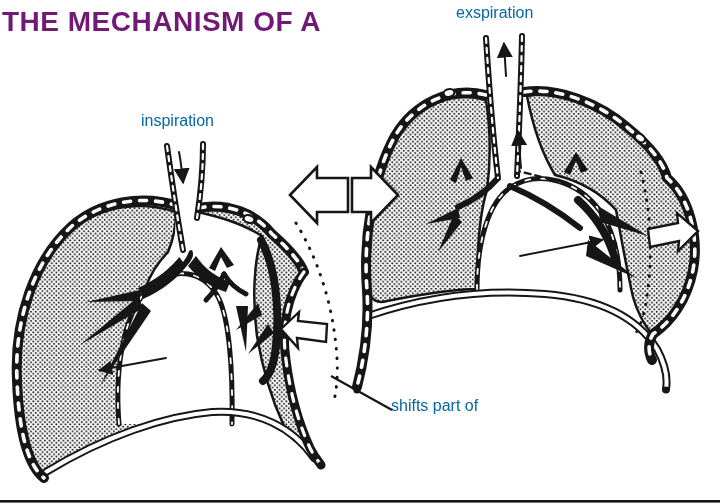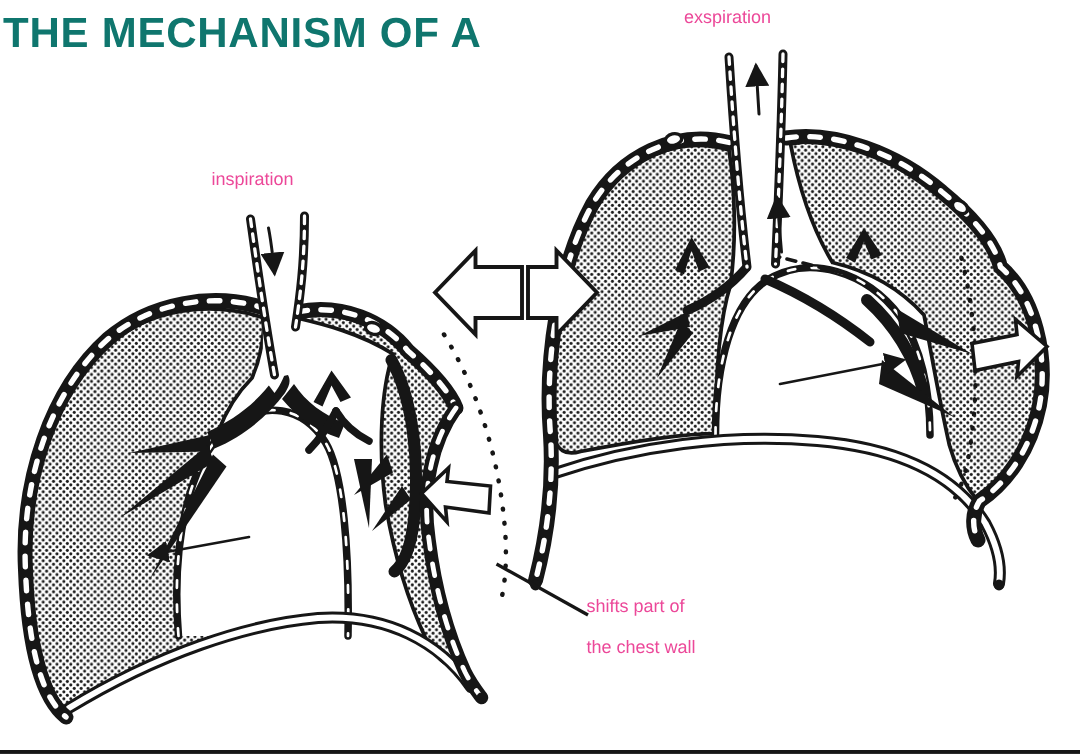--- a/index.html
+++ b/index.html
@@ -3,24 +3,24 @@
 <meta charset="utf-8">
 <style>
   html,body{margin:0;padding:0;background:#e8e8e8;}
   .stage{
     position:relative;width:720px;height:504px;background:#ffffff;
     overflow:hidden;font-family:"Liberation Sans", sans-serif;
   }
   .stage svg{position:absolute;left:0;top:0;}
   .lbl{position:absolute;color:#1c1c1c;white-space:nowrap;}
   .title-line{
-    left:2px;font-size:28px;font-weight:bold;letter-spacing:.5px;color:#0f766e;
+    left:2px;font-size:28px;font-weight:bold;letter-spacing:.5px;color:#701a75;
   }
   .t1{top:6px;} .t2{top:40px;}
-  .small{font-size:12px;color:#ec4899;}
+  .small{font-size:16px;color:#0369a1;}
   .insp{left:141px;top:112px;}
   .exsp{left:456px;top:4px;}
   .med1{left:94px;top:445px;}
   .med2{left:94px;top:471px;}
   .loose1{left:391px;top:397px;}
   .loose2{left:391px;top:424px;}
 </style>
 </head>
 <body>
 
@@ -193,14 +193,13 @@
     <rect x="0" y="500" width="720" height="2.6" fill="#161616"></rect>
   </svg>
 
   <div class="lbl title-line t1">THE MECHANISM OF A</div>
 
   <div class="lbl small insp">inspiration</div>
   <div class="lbl small exsp">exspiration</div>
 
 
   <div class="lbl small loose1">shifts part of</div>
-  <div class="lbl small loose2">the chest wall</div>
 </div>
 
 </body></html>

